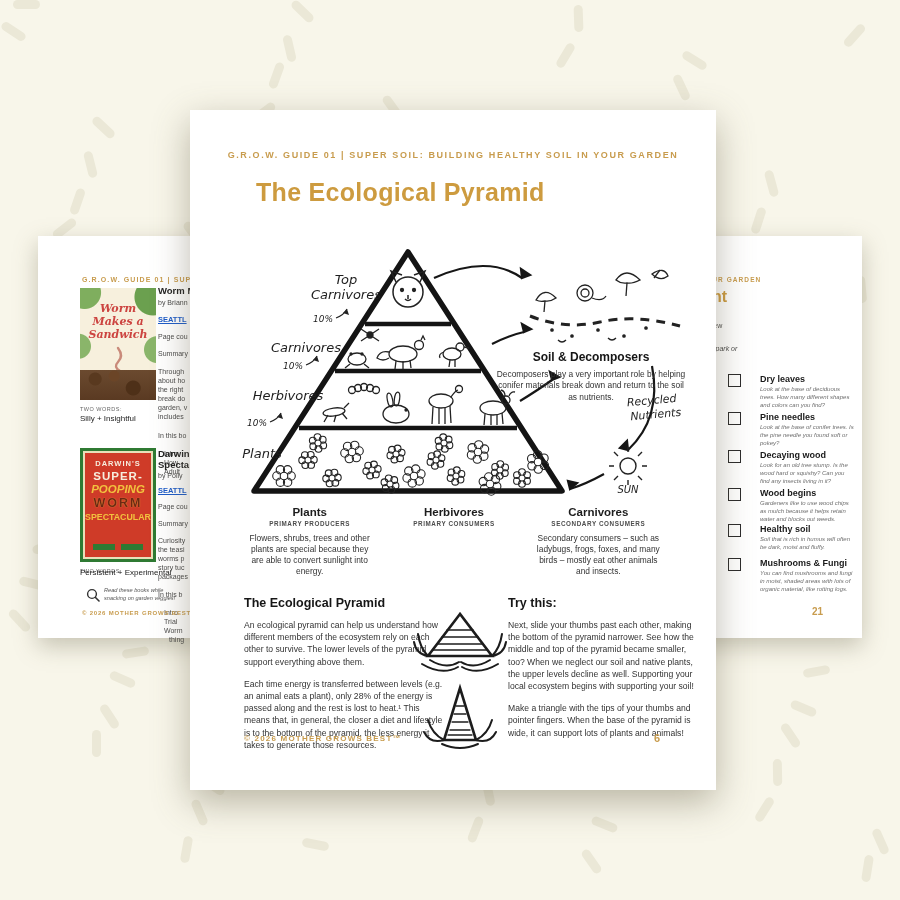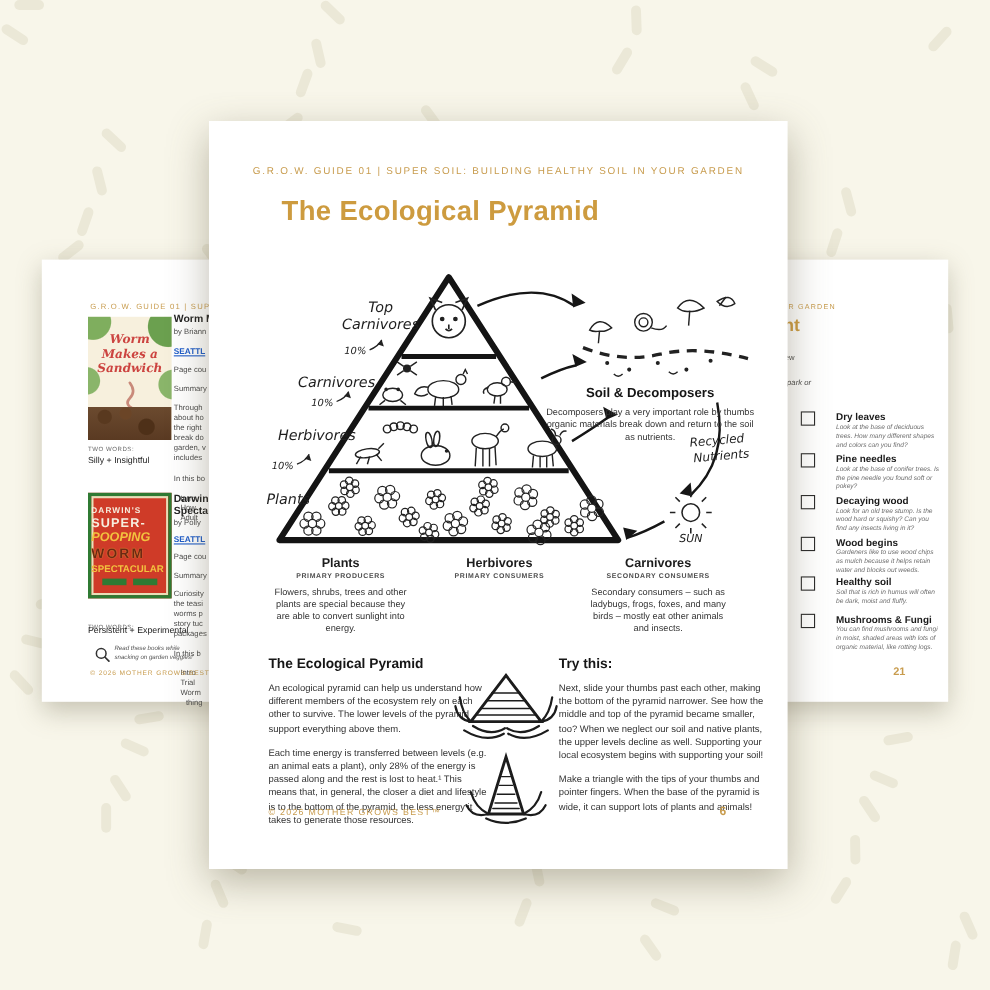--- a/index.html
+++ b/index.html
@@ -2,21 +2,21 @@
 <html><head>
 <meta charset="utf-8">
 <style>
   html,body{margin:0;padding:0}
   body{width:900px;height:900px;position:relative;overflow:hidden;
        background:#f8f6ea;font-family:"Liberation Sans",sans-serif;color:#3b3b3b}
   #sprinkles{position:absolute;inset:0;z-index:1}
   .spr{position:absolute;width:27px;height:9px;border-radius:5px;background:#ebe8d7}
   .page{position:absolute;background:#fff;z-index:2;box-shadow:0 8px 22px rgba(116,110,86,.38)}
   .page.center{z-index:3;box-shadow:0 12px 34px rgba(108,102,78,.45)}
-  .hdr{position:absolute;font-size:9px;font-weight:normal;letter-spacing:1.6px;color:#c89c4e;white-space:nowrap}
+  .hdr{position:absolute;font-size:9px;font-weight:bold;letter-spacing:1.6px;color:#c89c4e;white-space:nowrap}
   .frag{position:absolute;font-size:7px;color:#4a4a4a;white-space:nowrap;line-height:9px}
   .frag.b{font-weight:bold;font-size:9.5px;color:#222}
   .frag.link{font-weight:bold;color:#1c5bc9;text-decoration:underline;font-size:7.5px}
   .twowords{position:absolute;font-size:5.5px;letter-spacing:.5px;color:#666}
   .twoval{position:absolute;font-size:8px;color:#222}
   .col{flex:1;text-align:center}
   .col h3{margin:0;font-size:11.5px;color:#1d1d1d}
   .col .sub{font-size:6.3px;letter-spacing:.6px;color:#4d4d4d;font-weight:bold;margin:2px 0 6px}
   .col p{margin:0;font-size:8.4px;line-height:1.32;color:#333}
   .sect h3{margin:0 0 9px;font-size:12.5px;color:#161616}
@@ -171,22 +171,22 @@
   <div class="frag" style="left:120px;top:140px">about ho</div>
   <div class="frag" style="left:120px;top:149px">the right</div>
   <div class="frag" style="left:120px;top:158px">break do</div>
   <div class="frag" style="left:120px;top:167px">garden, v</div>
   <div class="frag" style="left:120px;top:176px">includes</div>
   <div class="frag" style="left:120px;top:195px">In this bo</div>
   <div class="frag" style="left:126px;top:213px">Intro</div>
   <div class="frag" style="left:126px;top:222px">How</div>
   <div class="frag" style="left:126px;top:231px">Adult</div>
 
-  <div class="cover" style="left:42px;top:212px;width:76px;height:96px;background:#cf3b28;
-       border:3px solid #2f7a33;box-sizing:border-box;box-shadow:inset 0 0 0 2px #e9dfb9;text-align:left">
+  <div class="cover" style="left:42px;top:212px;width:76px;height:114px;background:#cf3b28;
+       border:3px solid #2f7a33;box-sizing:border-box;box-shadow:inset 0 0 0 2px #e9dfb9;text-align:center">
     <div style="margin-top:8px;color:#f6eede;font-size:7.5px;font-weight:bold;letter-spacing:1px">DARWIN'S</div>
     <div style="color:#f6eede;font-size:11.5px;font-weight:bold;letter-spacing:1px;margin-top:2px">SUPER-</div>
     <div style="color:#f2c23e;font-size:11.5px;font-weight:bold;font-style:italic;margin-top:1px">POOPING</div>
     <div style="color:#6e2714;font-size:12.5px;font-weight:bold;letter-spacing:2px;margin-top:1px;text-shadow:0 0 1px #f2c23e">WORM</div>
     <div style="color:#f2c23e;font-size:8.8px;font-weight:bold;margin-top:2px">SPECTACULAR</div>
     <div style="position:absolute;left:10px;bottom:9px;width:22px;height:6px;background:#2f7a33"></div>
     <div style="position:absolute;right:10px;bottom:9px;width:22px;height:6px;background:#2f7a33"></div>
   </div>
   <div class="twowords" style="left:42px;top:332px">TWO WORDS:</div>
   <div class="twoval" style="left:42px;top:332px">Persistent + Experimental</div>
@@ -568,21 +568,21 @@
 
     <g fill="none" stroke="#222" stroke-width="1.4">
       <circle cx="428" cy="228" r="8"></circle>
       <path d="M428 214 l0 -5 M428 242 l0 5 M414 228 l-5 0 M442 228 l5 0 M418 218 l-4 -4 M438 218 l4 -4 M418 238 l-4 4 M438 238 l4 4"></path>
     </g>
     <text class="hand" x="428" y="255" text-anchor="middle" font-size="10">SUN</text>
   </svg>
 
   <div style="position:absolute;left:305px;top:240px;width:192px;text-align:center">
     <div style="font-size:12px;font-weight:bold;color:#151515;margin-bottom:5px">Soil &amp; Decomposers</div>
-    <div style="font-size:8.4px;line-height:1.35;color:#333">Decomposers play a very important role by thumbs organic materials break down and return to the soil as nutrients.</div>
+    <div style="font-size:8.4px;line-height:1.35;color:#333">Decomposers play a very important role by helping conifer materials break down and return to the soil as nutrients.</div>
   </div>
 
   <div style="position:absolute;left:54px;top:396px;width:420px;display:flex;gap:13px">
     <div class="col">
       <h3>Plants</h3>
       <div class="sub">PRIMARY PRODUCERS</div>
       <p>Flowers, shrubs, trees and other plants are special because they are able to convert sunlight into energy.</p>
     </div>
     <div class="col">
       <h3>Herbivores</h3>

